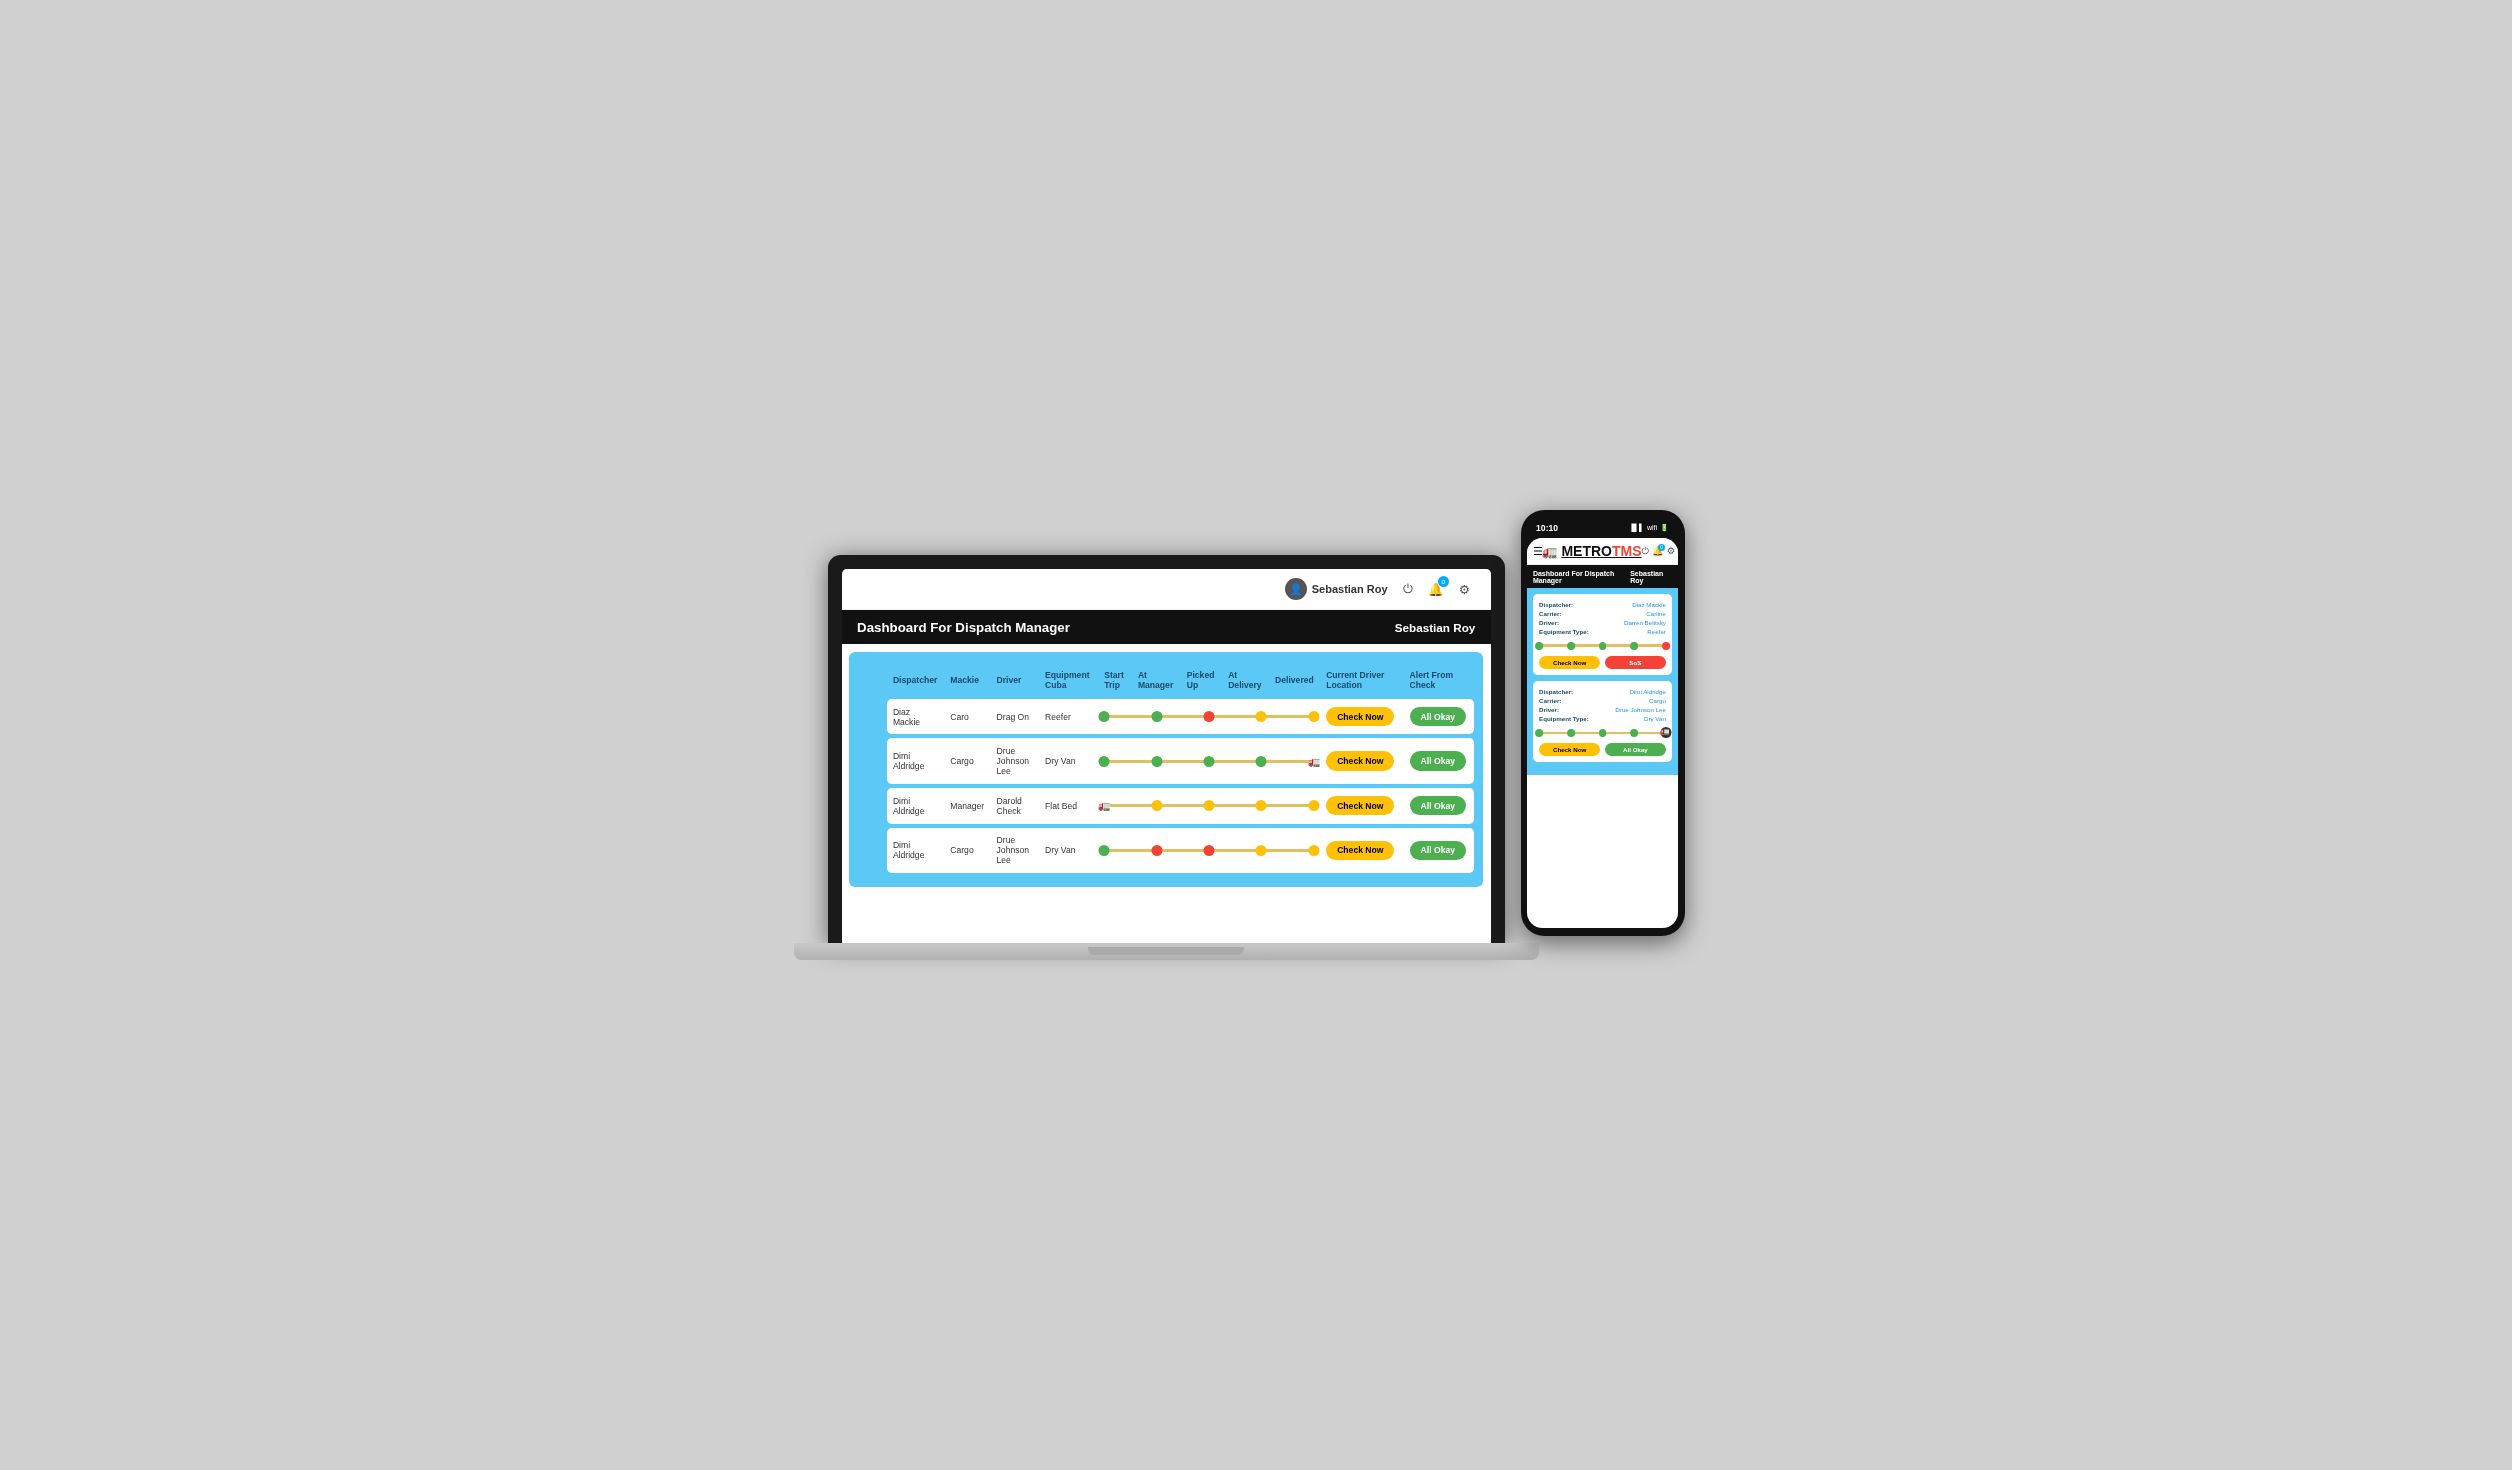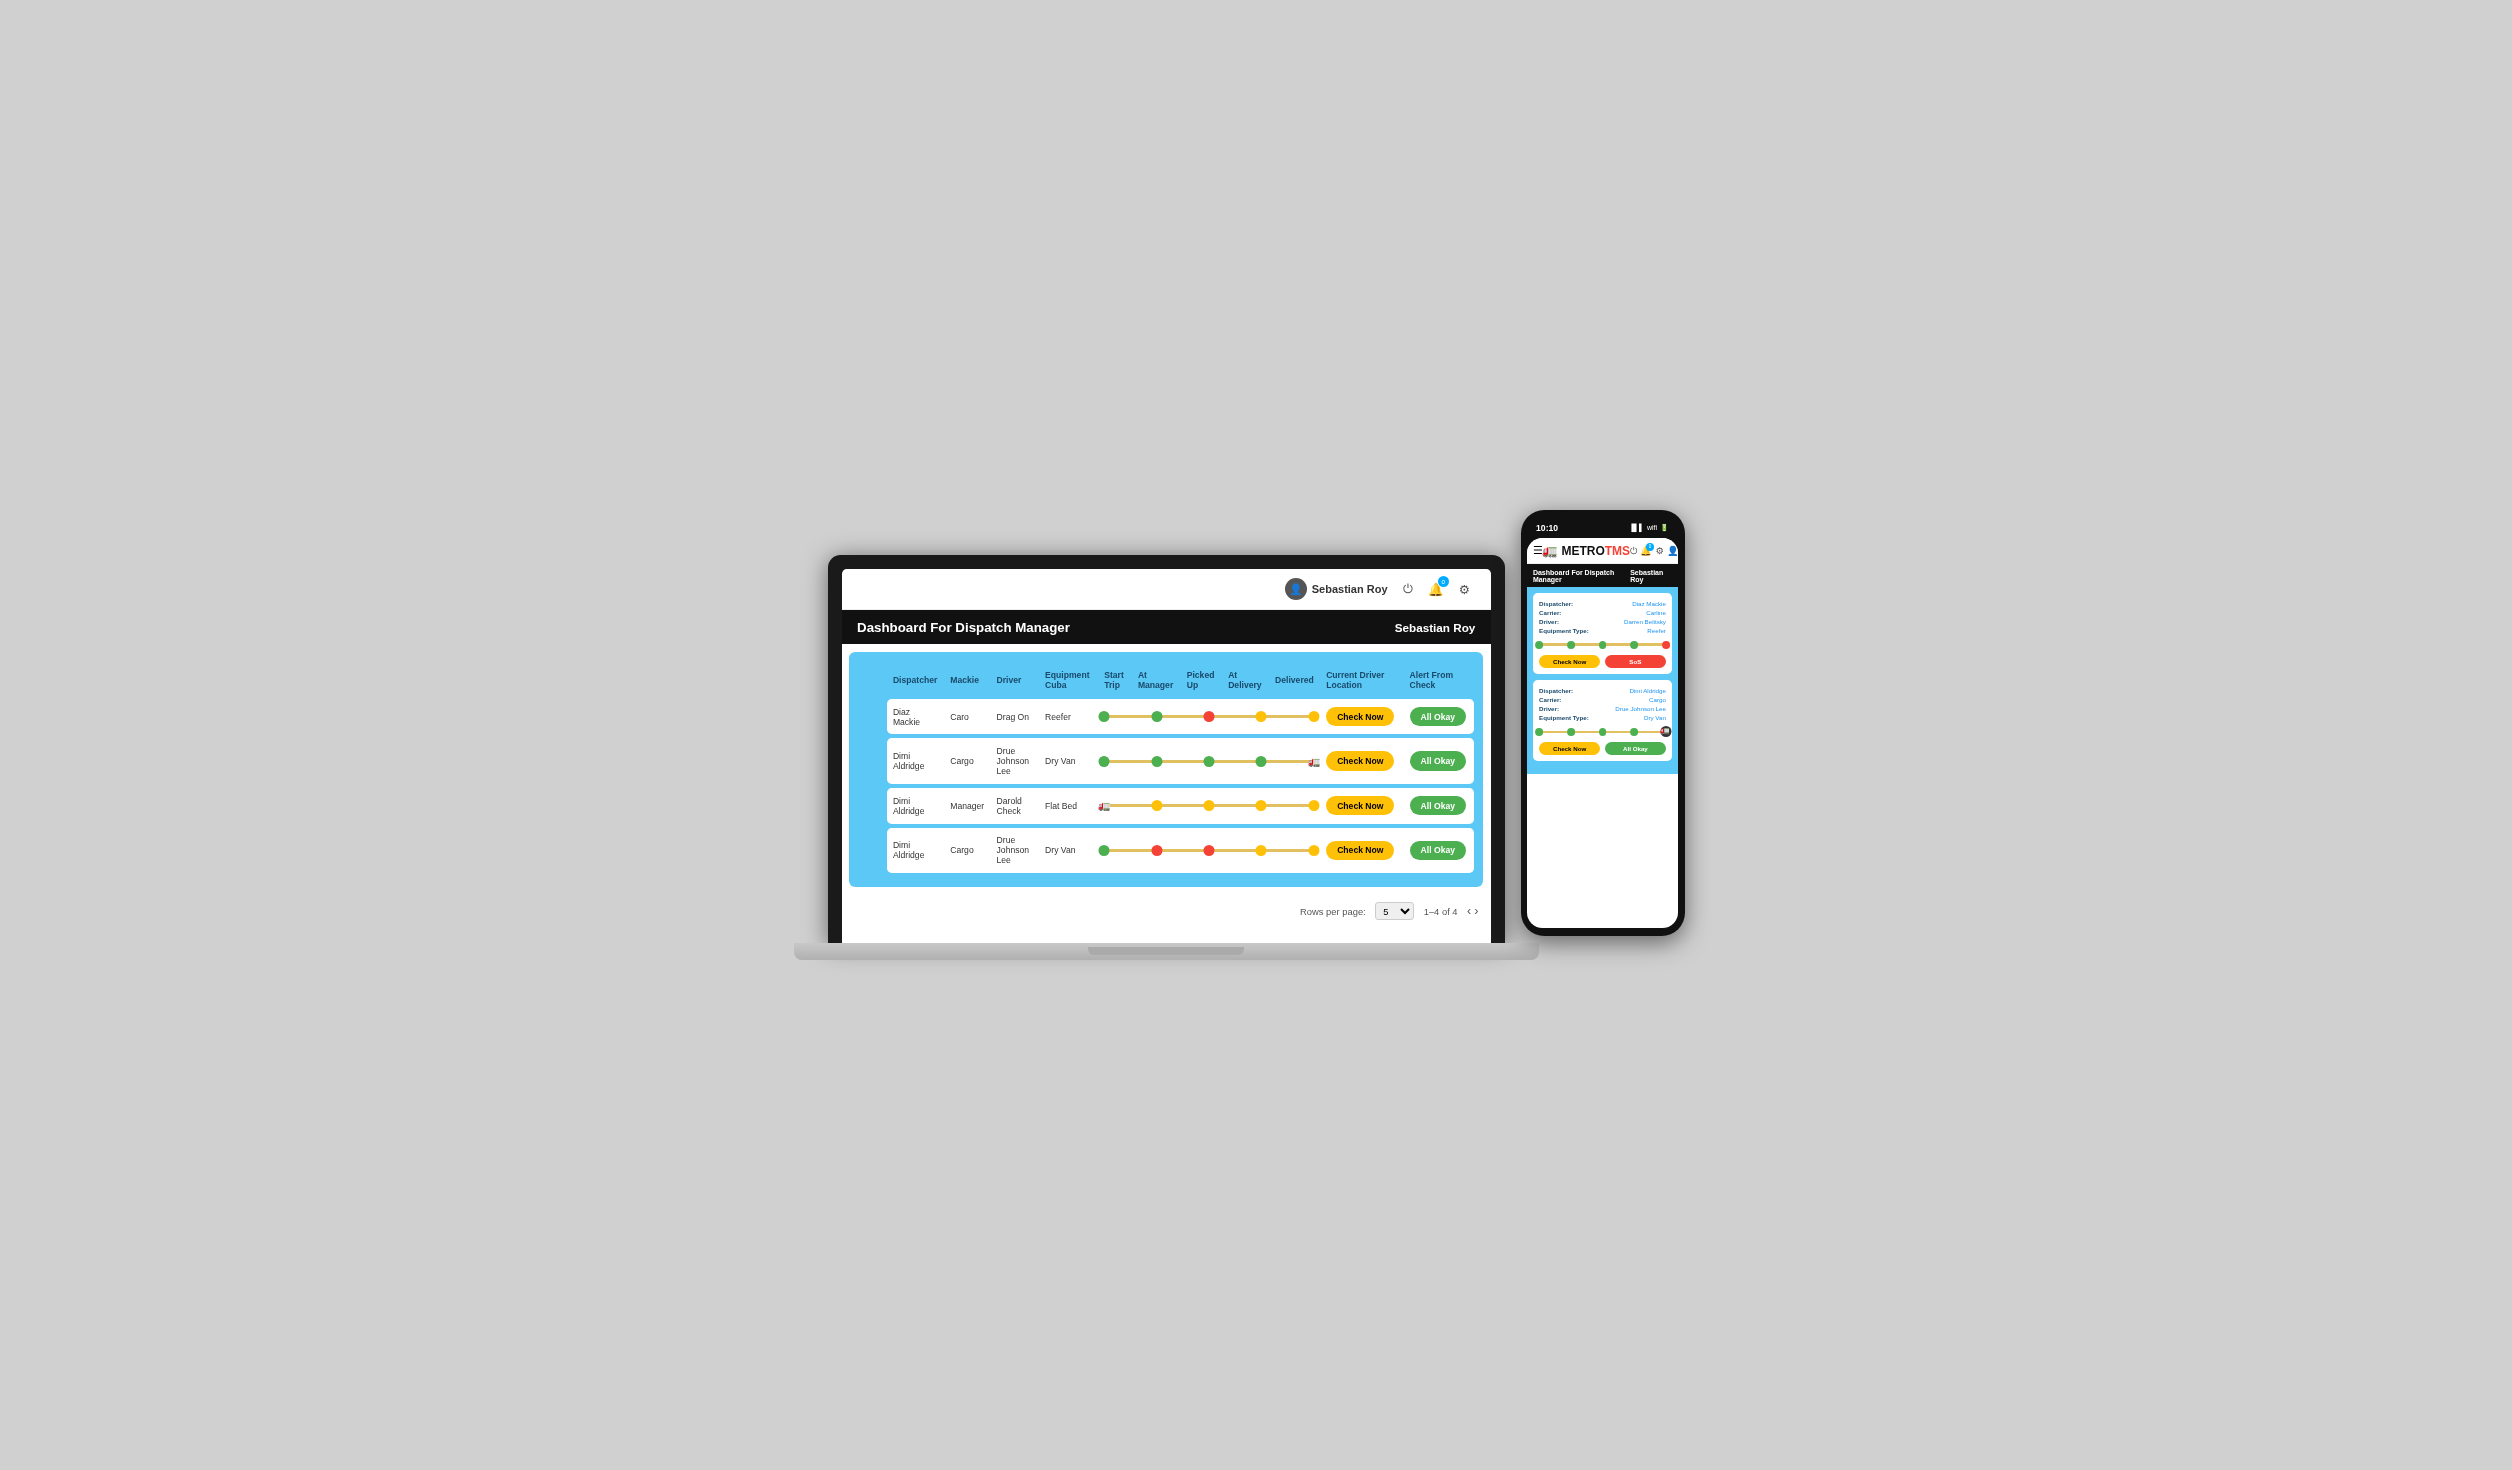--- a/index.html
+++ b/index.html
@@ -283,23 +283,24 @@
       align-items: center;
       justify-content: space-between;
       border-bottom: 0.8px solid #eee;
     }
     .phone-logo {
       display: flex;
       align-items: center;
       gap: 3.1px;
     }
     .phone-logo-text {
-      font-size: 12px;
+      font-size: 14px;
       font-weight: 900;
       color: #111;
+      text-decoration: underline;
     }
     .phone-header-icons {
       display: flex; gap: 3.1px;
     }
     .phone-header-icon {
       font-size: 9.4px;
       color: #555;
       position: relative;
     }
     .phone-dashboard-header {
@@ -528,33 +529,20 @@
         <button class="btn-check-now">Check Now</button>
       </td>
       <td>
         <button class="btn-all-okay">All Okay</button>
       </td>
     </tr>
               </tbody>
           </table>
         </div>
 
-        <div class="pagination">
-          <span>Rows per page:</span>
-          <select class="rows-select">
-            <option>5</option>
-            <option>10</option>
-            <option>25</option>
-          </select>
-          <span>1–4 of 4</span>
-          <div class="pagination-nav">
-            <button class="pagination-btn">‹</button>
-            <button class="pagination-btn">›</button>
-          </div>
-        </div>
 
       </div>
     </div>
     <div class="laptop-base">
       <div class="laptop-hinge"></div>
     </div>
   </div>
 
   <div class="phone">
     <div class="phone-notch">

